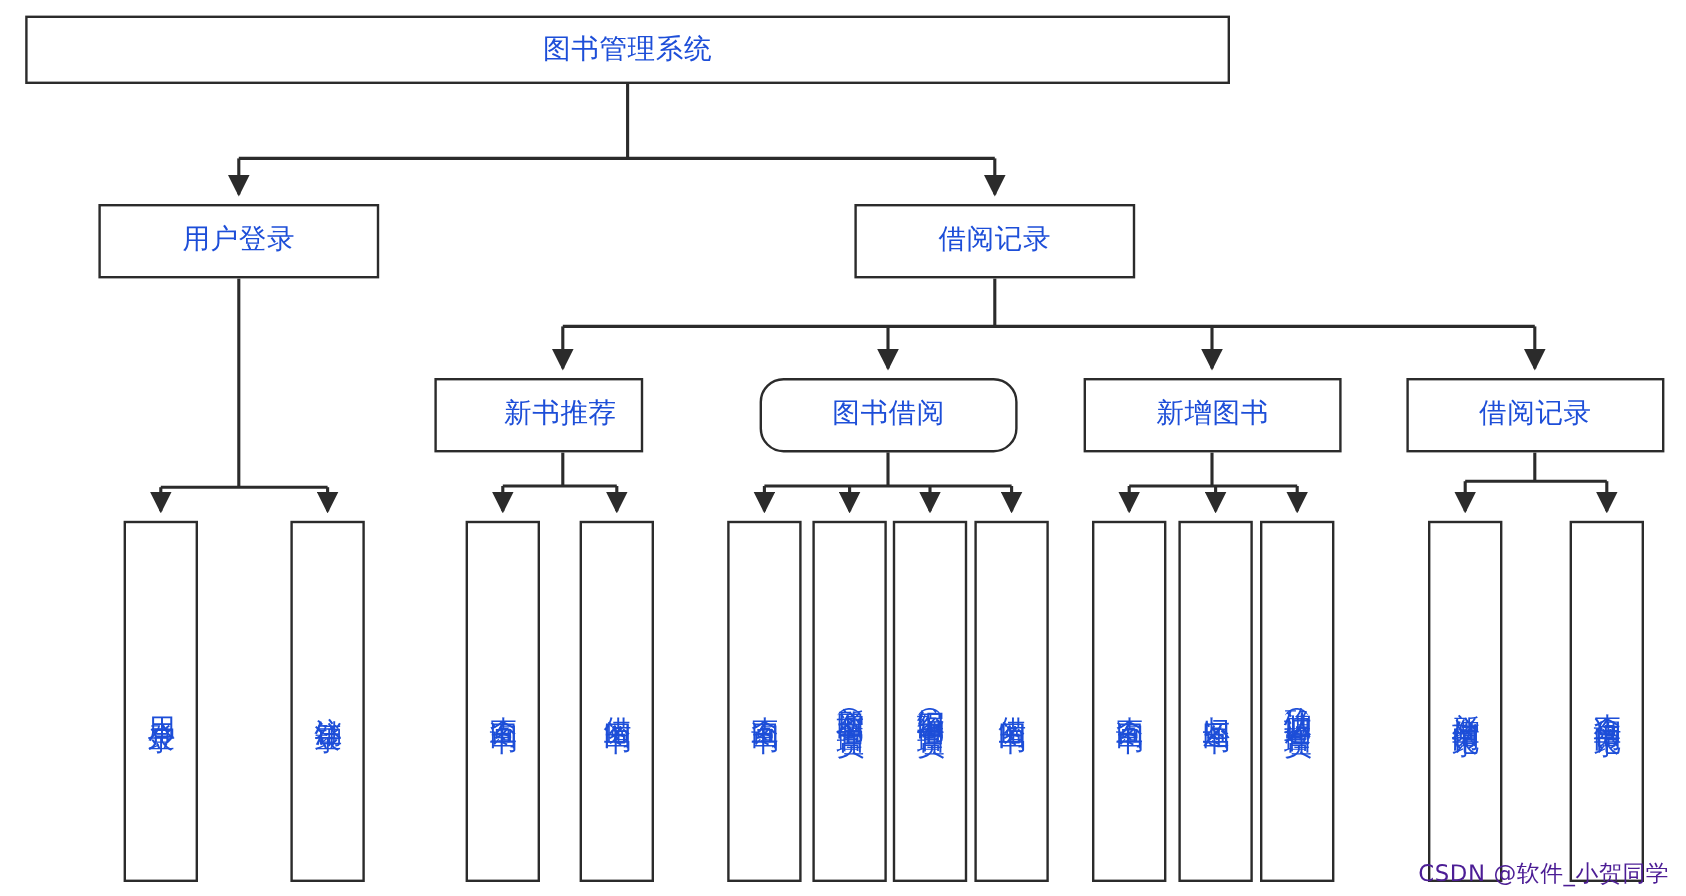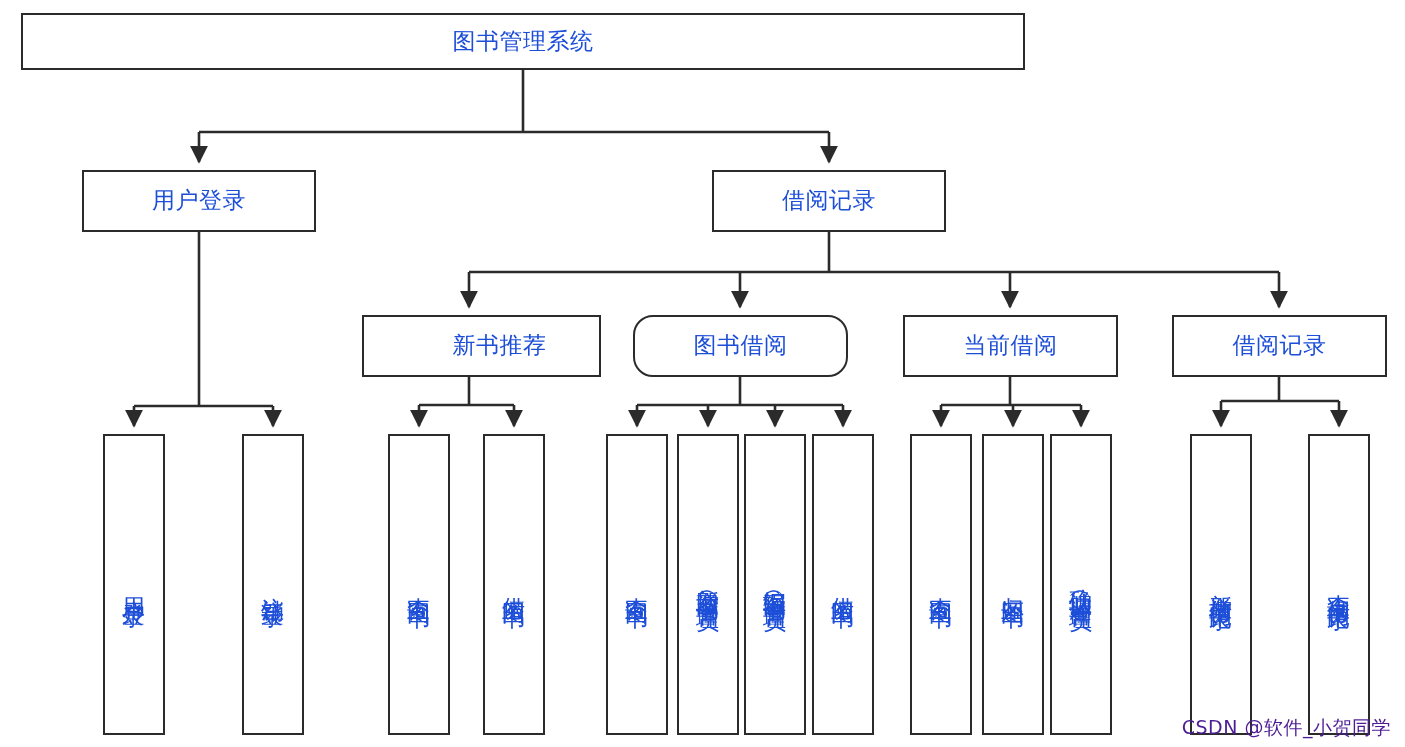--- a/index.html
+++ b/index.html
@@ -126,28 +126,28 @@
     <span class="node-label">图书管理系统</span>
   </div>
 
   <div class="node horiz" style="left:82px; top:170px; width:234px; height:62px;">
     <span class="node-label">用户登录</span>
   </div>
   <div class="node horiz" style="left:712px; top:170px; width:234px; height:62px;">
     <span class="node-label">借阅记录</span>
   </div>
 
-  <div class="node horiz" style="left:362px; top:315px; width:239px; height:62px;padding-left:36px;">
+  <div class="node horiz" style="left:362px; top:315px; width:174px; height:62px;padding-left:36px;">
     <span class="node-label">新书推荐</span>
   </div>
   <div class="node horiz" style="left:633px; top:315px; width:215px; height:62px;border-radius:20px;">
     <span class="node-label">图书借阅</span>
   </div>
   <div class="node horiz" style="left:903px; top:315px; width:215px; height:62px;">
-    <span class="node-label">当前借阅</span>
+    <span class="node-label">新增图书</span>
   </div>
   <div class="node horiz" style="left:1172px; top:315px; width:215px; height:62px;">
     <span class="node-label">借阅记录</span>
   </div>
 
   <div class="node vert" style="left:103px; top:434px; width:62px; height:301px;">
     <span class="node-label">用户登录</span>
   </div>
   <div class="node vert" style="left:242px; top:434px; width:62px; height:301px;">
     <span class="node-label">注销登录</span>

